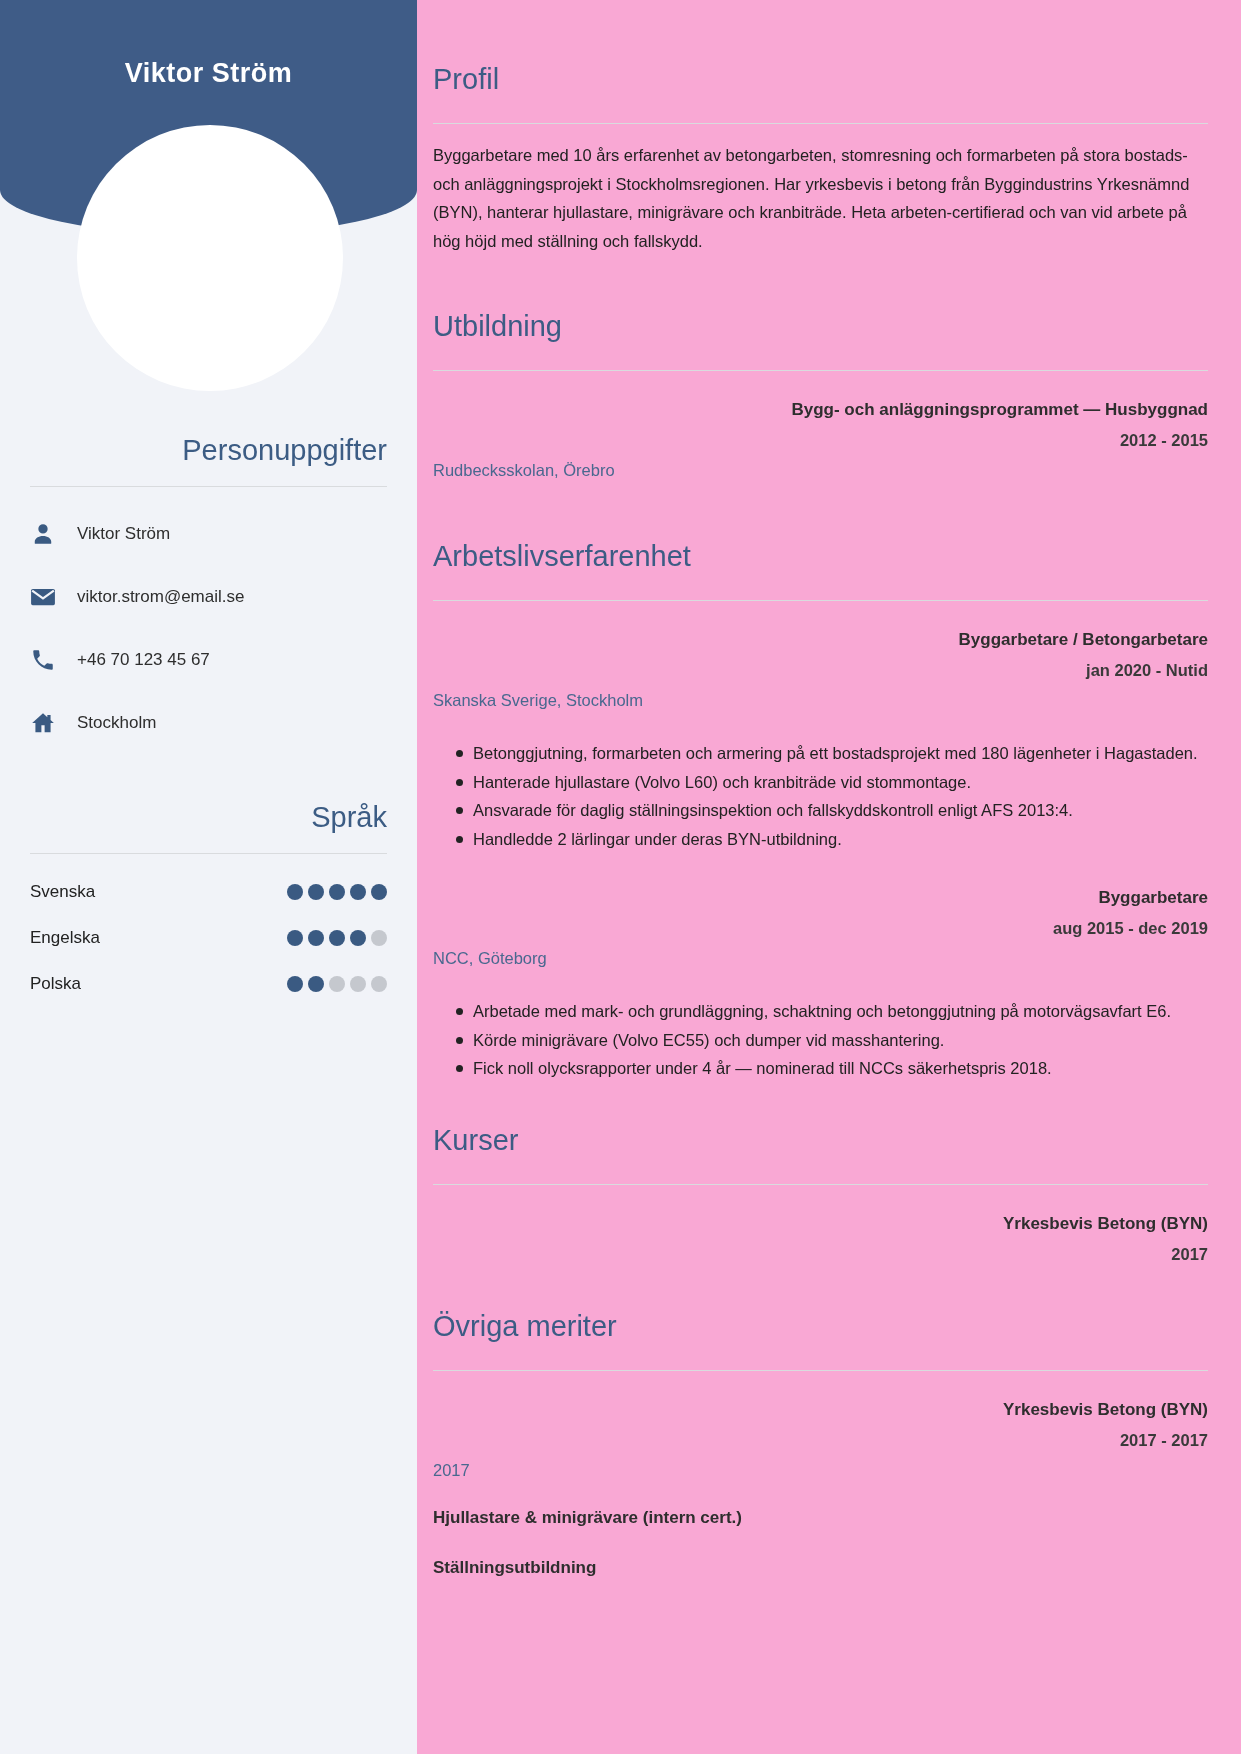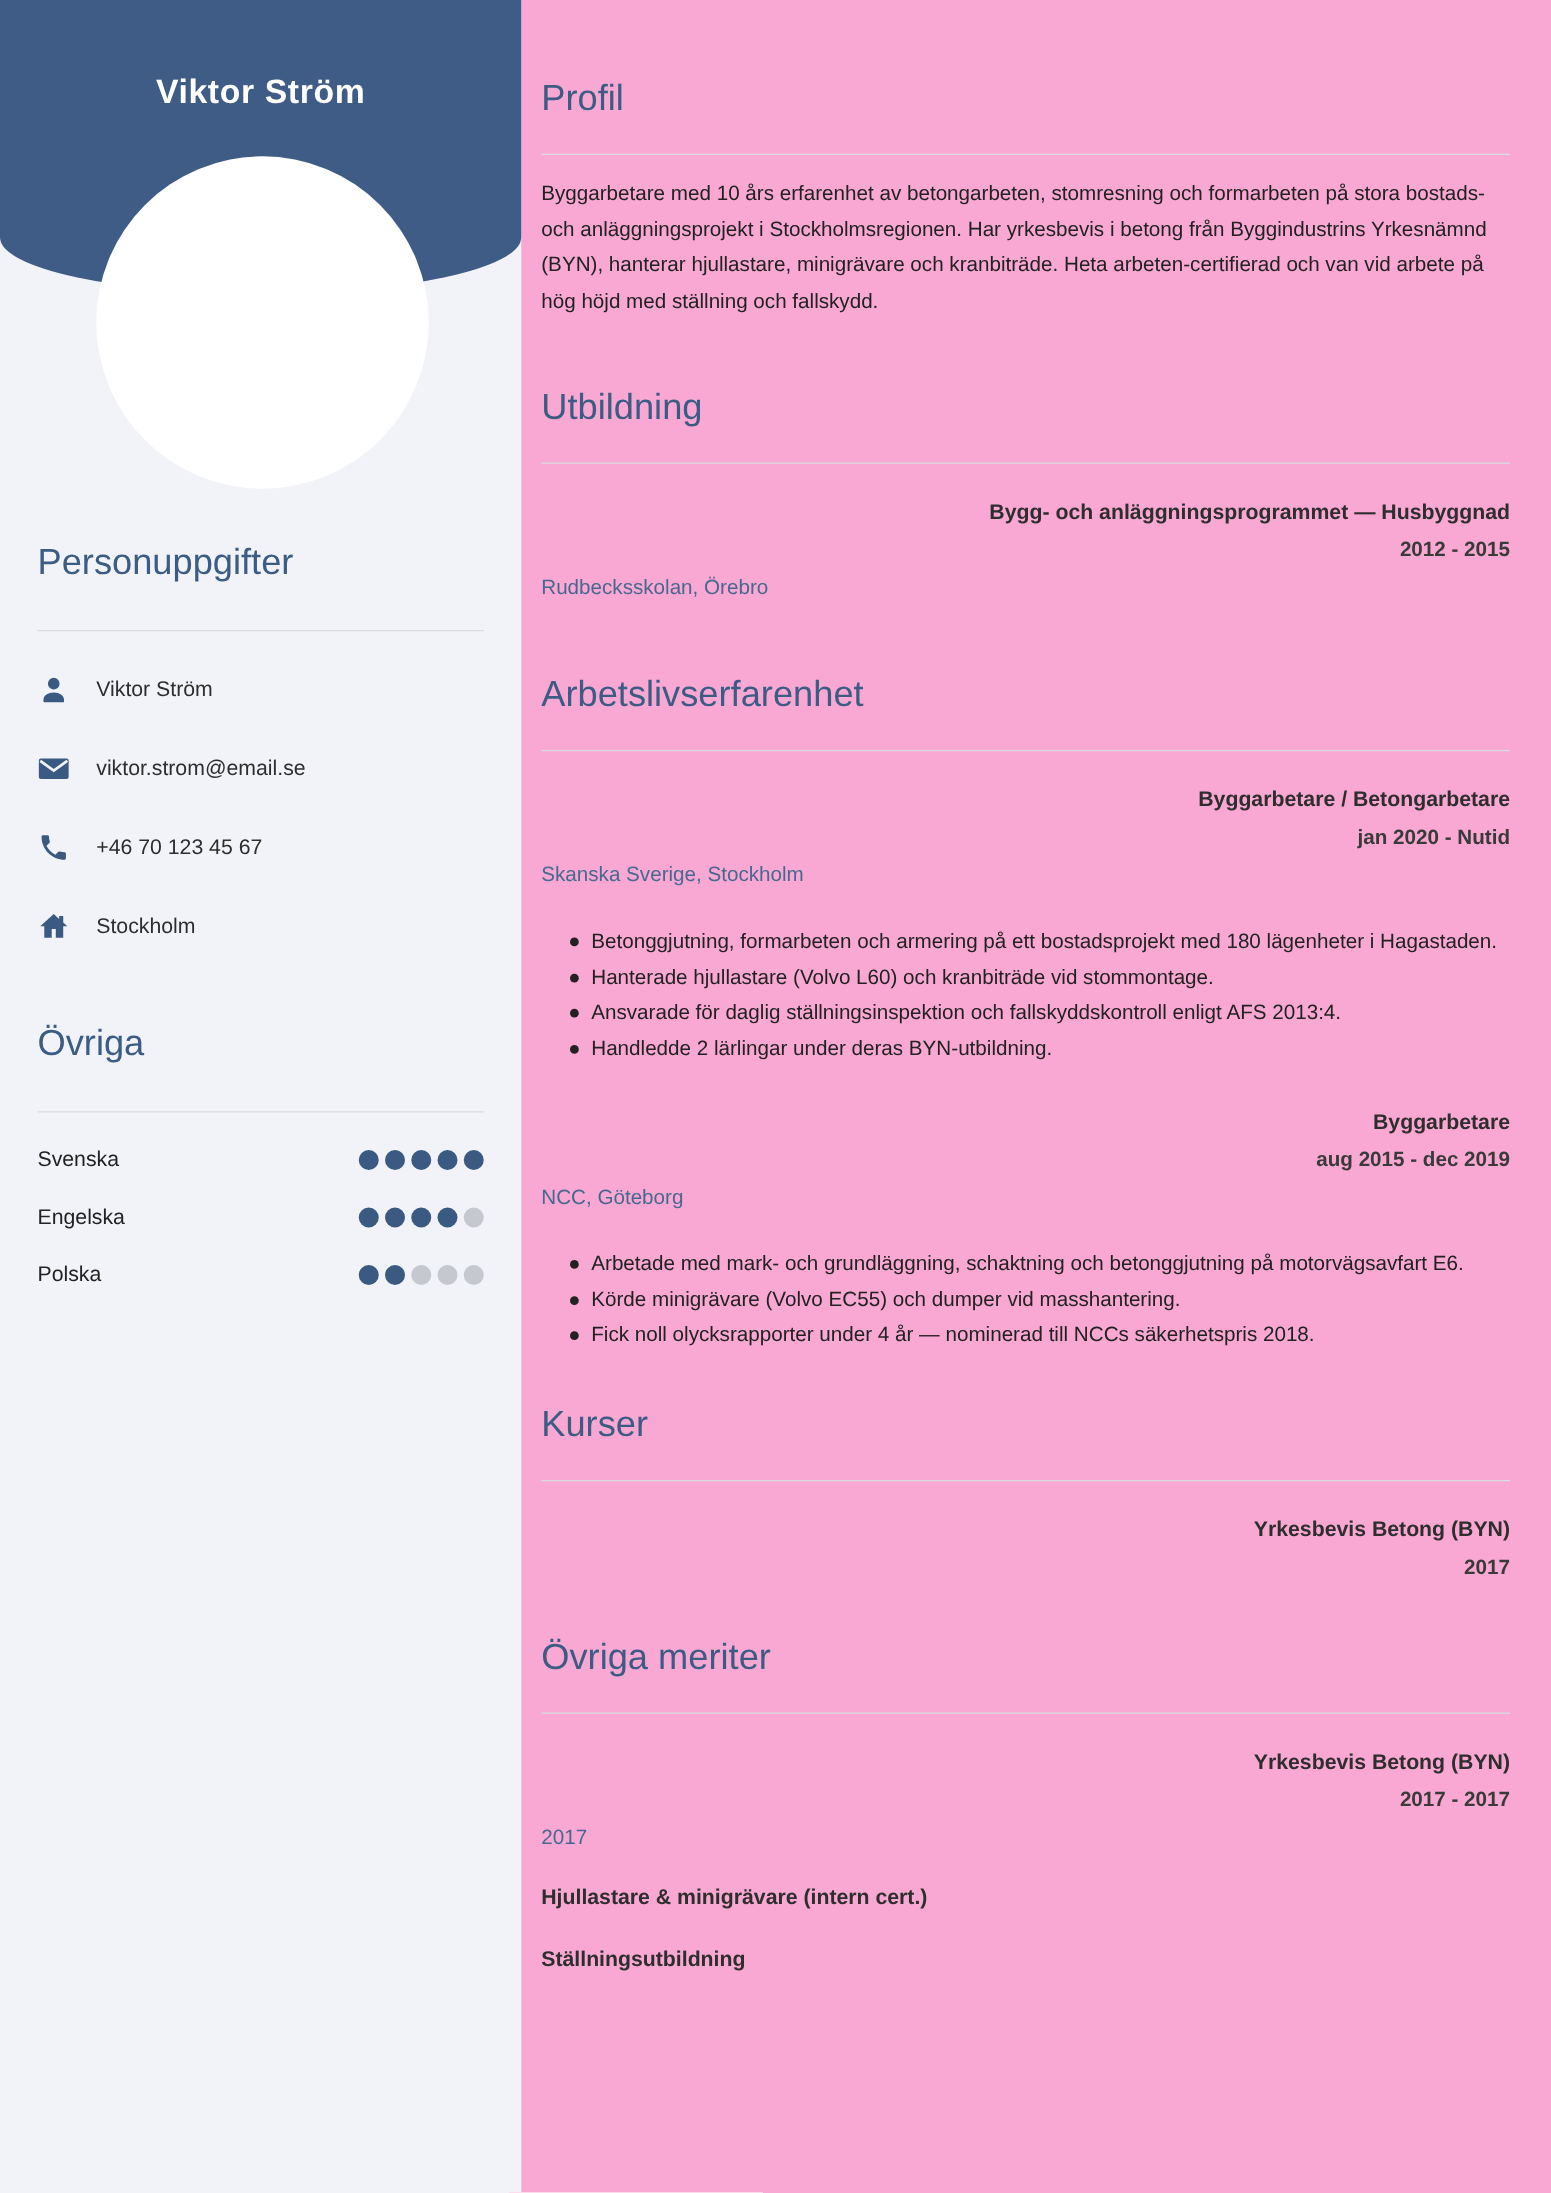--- a/index.html
+++ b/index.html
@@ -10,21 +10,21 @@
   
   .sidebar { position:absolute; left:0; top:0; width:417px; height:1754px; background:#f1f3f8; }
   .blue-header { position:absolute; left:0; top:0; width:417px; height:235px; background:#3f5c87;
                  border-radius:0 0 50% 50% / 0 0 45px 45px; }
   .name { position:absolute; left:0; top:58px; width:417px; text-align:center;
           color:#ffffff; font-size:27px; font-weight:bold; letter-spacing:0.5px; }
   .photo { position:absolute; left:77px; top:125px; width:266px; height:266px;
            border-radius:50%; background:#ffffff; }
   .sidebar-content { position:absolute; left:30px; top:433px; width:357px; }
   .side-h2 { font-size:29px; font-weight:400; color:#3c5c84; line-height:35px;
-             padding-bottom:36px; border-bottom:1px solid #d9dbde; }
+             padding-bottom:18px; border-bottom:1px solid #d9dbde;text-align:right; }
   .contact-list { margin-top:34px; }
   .contact-row { display:flex; align-items:center; margin-bottom:37px; height:26px; }
   .contact-row .icon { width:26px; height:26px; flex:0 0 26px; margin-right:21px; }
   .contact-row .icon svg { width:26px; height:26px; display:block; }
   .contact-text { font-size:17px; color:#2e2e2e; }
   .lang-block { margin-top:64px; }
   .lang-rows { margin-top:28px; }
   .lang-row { display:flex; align-items:center; justify-content:space-between; margin-bottom:26px; height:20px; }
   .lang-label { font-size:17px; color:#222222; }
   .dots { display:flex; gap:5px; }
@@ -106,21 +106,21 @@
                   <path fill="#3a5a82" d="M12 3 2 12h3v8.5h5.5V14h3v6.5H19V12h3L19 9.3V4.5h-3v2.1L12 3z"></path>
                 </svg>
             </span>
             <span class="contact-text">Stockholm</span>
           </div>
 
         </div>
       </div>
 
       <div class="lang-block">
-        <div class="side-h2">Övriga</div>
+        <div class="side-h2">Språk</div>
         <div class="lang-rows">
           <div class="lang-row">
             <span class="lang-label">Svenska</span>
             <span class="dots">
                 <span class="dot filled"></span>
                 <span class="dot filled"></span>
                 <span class="dot filled"></span>
                 <span class="dot filled"></span>
                 <span class="dot filled"></span>
               </span>

